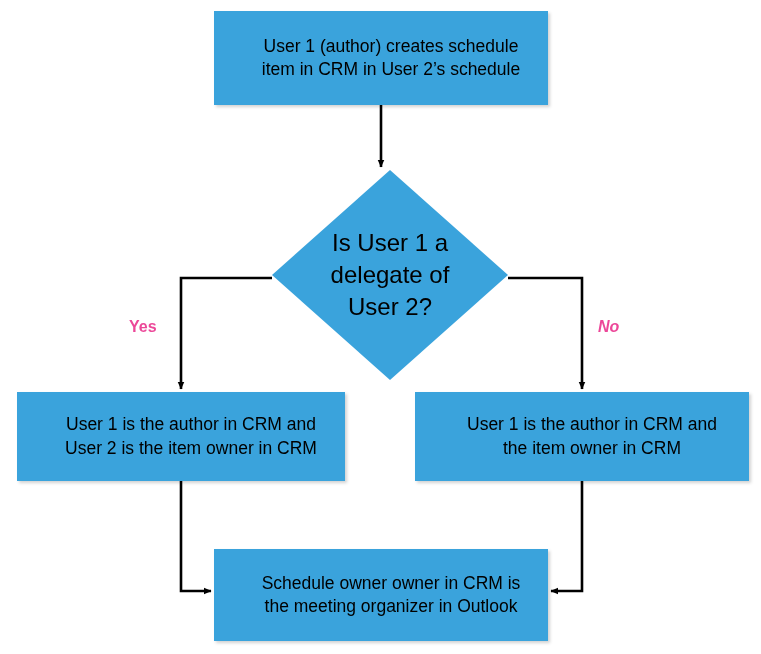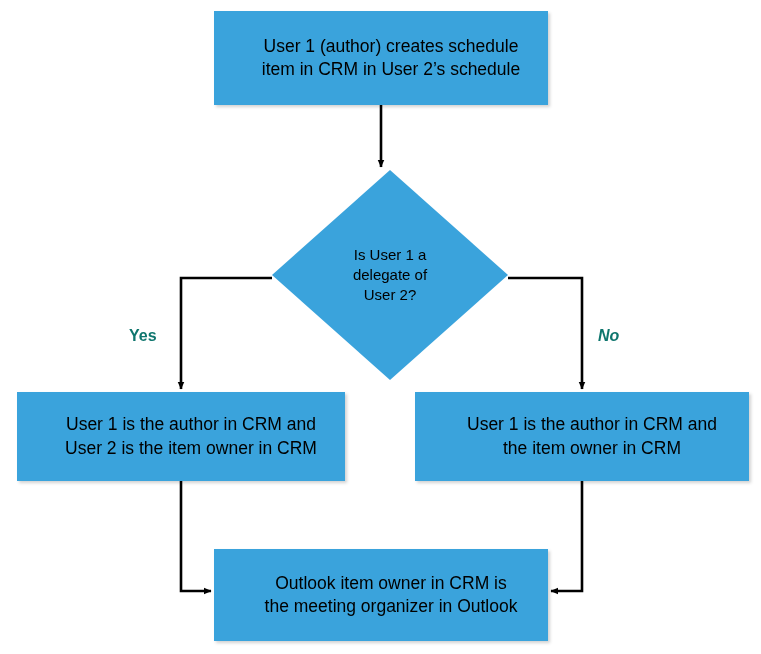--- a/index.html
+++ b/index.html
@@ -61,33 +61,32 @@
   .diamond-wrap .label {
     position: absolute;
     left: 0;
     top: 0;
     width: 100%;
     height: 100%;
     display: flex;
     align-items: center;
     justify-content: center;
     color: #000000;
-    font-size: 15px;
+    font-size: 24px;
     line-height: 1.33;
     text-align: center;
     white-space: pre-line;
   }
   
   .branch-label {
     position: absolute;
     font-size: 16px;
     font-weight: bold;
-    color: #0f766e;
+    color: #ec4899;
     white-space: nowrap;
-    margin-top: 9px;
   }
 
   
   #node-create-item   { left: 214px; top: 11px;  width: 334px; height: 94px; }
   #node-decision      { left: 272px; top: 170px; width: 236px; height: 210px; }
   #node-yes-outcome   { left: 17px;  top: 392px; width: 328px; height: 89px; }
   #node-no-outcome    { left: 415px; top: 392px; width: 334px; height: 89px; }
   #node-final-outcome { left: 214px; top: 549px; width: 334px; height: 92px; }
 
   #label-yes { left: 129px; top: 318px; }
@@ -139,17 +138,17 @@
     <span class="label">User 1 is the author in CRM and
 User 2 is the item owner in CRM</span>
   </div>
 
   <div class="node box" id="node-no-outcome">
     <span class="label">User 1 is the author in CRM and
 the item owner in CRM</span>
   </div>
 
   <div class="node box" id="node-final-outcome">
-    <span class="label">Outlook item owner in CRM is
+    <span class="label">Schedule owner owner in CRM is
 the meeting organizer in Outlook</span>
   </div>
 
 </div>
 
 </body></html>

